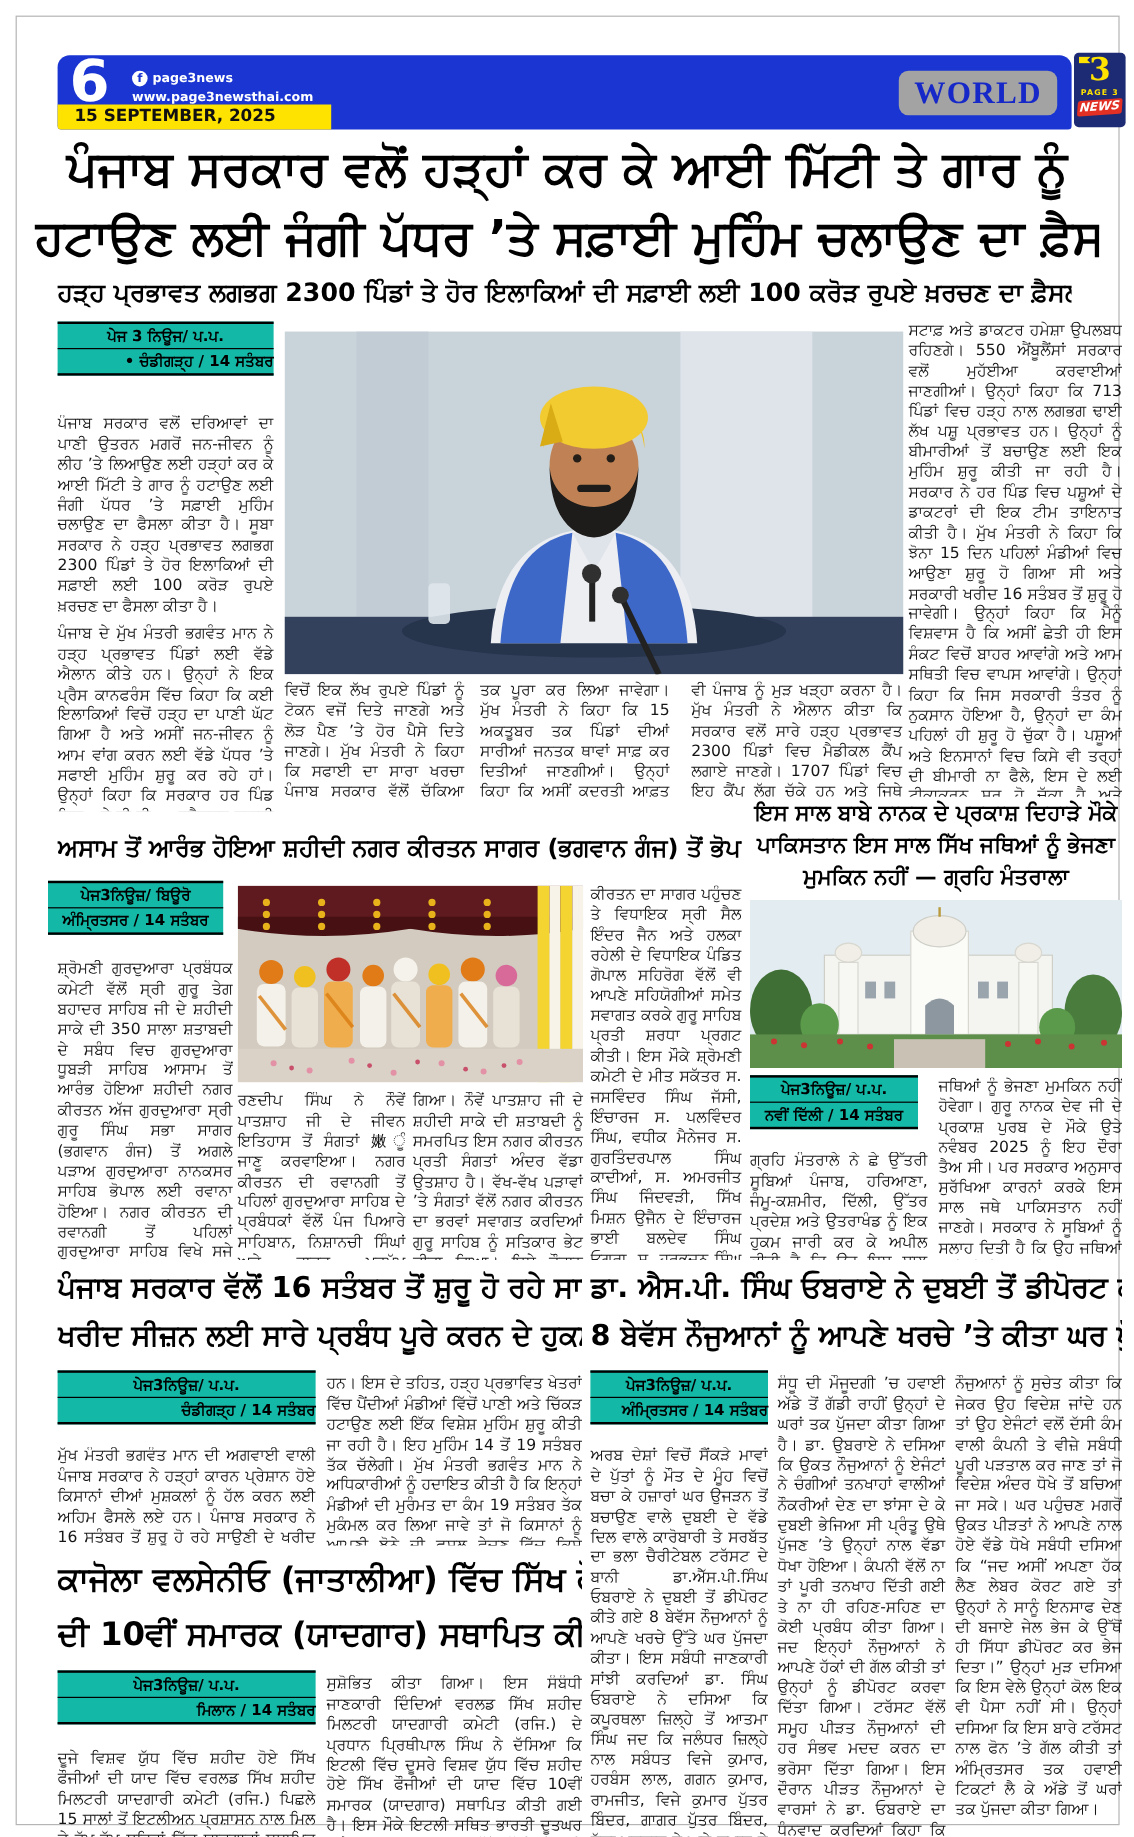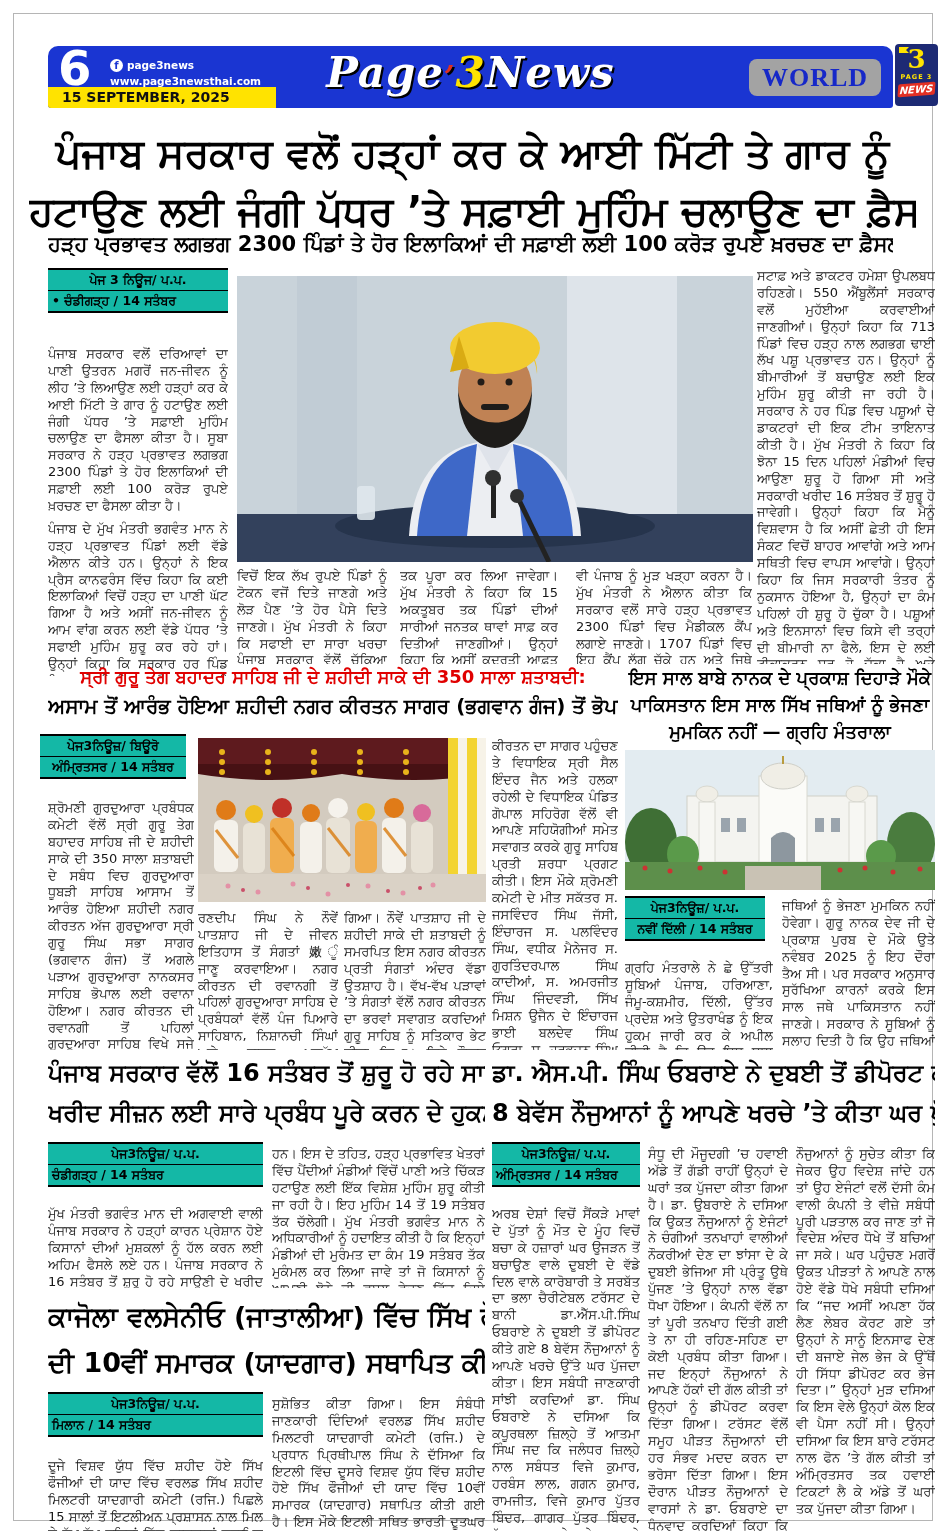--- a/index.html
+++ b/index.html
@@ -23,49 +23,48 @@
   
   .h-center{position:absolute;text-align:center;font-weight:bold;color:#000;white-space:nowrap;overflow:hidden;}
   .lead-h{font-size:40px;line-height:1.45;}
   .sub-h{font-size:21px;}
   .kicker{position:absolute;left:48px;top:666px;width:570px;text-align:center;color:#e00000;font-weight:bold;font-size:18px;white-space:nowrap;overflow:hidden;}
   
   .col{position:absolute;font-size:13px;line-height:1.3;text-align:justify;color:#161616;overflow:hidden;}
   .col p{margin:0 0 6px 0;text-indent:0;}
   .byline-box{position:absolute;border-top:2px solid #000;border-bottom:2px solid #000;font-size:12.5px;font-weight:bold;text-align:center;color:#000;background:#14b8a6;}
   .byline-box .b1{border-bottom:1.5px solid #000;padding:2px 0;}
-  .byline-box .b2{padding:2px 0;text-align:left;padding-left:4px;}
+  .byline-box .b2{padding:2px 0;text-align:right;padding-left:4px;}
   .byline-box .b2.center{text-align:center;padding-left:0;}
   .photo{position:absolute;overflow:hidden;}
   .photo svg{display:block;}
 </style>
 </head>
 <body>
 
 <div id="page">
   <div class="frame"></div>
 
   <div class="mast-blue">
     <div class="pagenum">6</div>
     <div class="mast-meta">
       <div><span class="fb">f</span><span>page3news</span></div>
       <div>www.page3newsthai.com</div>
     </div>
-    <div class="mast-logo"><span>Page</span><span class="tick">’</span><span class="three">3</span><span>News</span></div>
     <div class="world-box">WORLD</div>
     <div class="date-strip">15 SEPTEMBER, 2025</div>
   </div>
   <div class="corner-logo">
     <div class="flag"></div>
     <div class="big3">3</div>
     <div class="pg">PAGE 3</div>
     <div class="nws">NEWS</div>
   </div>
 
-  <div class="h-center lead-h" style="left:29px;top:124px;width:887px;">
+  <div class="h-center lead-h" style="left:29px;top:112px;width:887px;">
     <div>ਪੰਜਾਬ ਸਰਕਾਰ ਵਲੋਂ ਹੜ੍ਹਾਂ ਕਰ ਕੇ ਆਈ ਮਿੱਟੀ ਤੇ ਗਾਰ ਨੂੰ</div>
     <div>ਹਟਾਉਣ ਲਈ ਜੰਗੀ ਪੱਧਰ ’ਤੇ ਸਫ਼ਾਈ ਮੁਹਿੰਮ ਚਲਾਉਣ ਦਾ ਫ਼ੈਸਲਾ</div>
   </div>
   <div class="h-center sub-h" style="left:48px;top:232px;width:845px;">ਹੜ੍ਹ ਪ੍ਰਭਾਵਤ ਲਗਭਗ 2300 ਪਿੰਡਾਂ ਤੇ ਹੋਰ ਇਲਾਕਿਆਂ ਦੀ ਸਫ਼ਾਈ ਲਈ 100 ਕਰੋੜ ਰੁਪਏ ਖ਼ਰਚਣ ਦਾ ਫ਼ੈਸਲਾ</div>
 
   <div class="byline-box" style="left:48px;top:268px;width:180px;">
     <div class="b1">ਪੇਜ 3 ਨਿਊਜ/ ਪ.ਪ.</div>
     <div class="b2"><span>•</span> <span>ਚੰਡੀਗੜ੍ਹ / 14 ਸਤੰਬਰ</span></div>
   </div>
   <div class="col" style="left:48px;top:332px;width:180px;height:330px;margin-top:14px;">
@@ -100,21 +99,20 @@
       <circle cx="280" cy="220" r="7" fill="#303030"></circle>
       <rect x="120" y="210" width="18" height="34" rx="4" fill="#dfe7ec" opacity="0.9"></rect>
     </svg>
   </div>
 
   <div class="col" style="left:237px;top:568px;width:150px;height:96px;">ਵਿਚੋਂ ਇਕ ਲੱਖ ਰੁਪਏ ਪਿੰਡਾਂ ਨੂੰ ਟੋਕਨ ਵਜੋਂ ਦਿਤੇ ਜਾਣਗੇ ਅਤੇ ਲੋੜ ਪੈਣ ’ਤੇ ਹੋਰ ਪੈਸੇ ਦਿਤੇ ਜਾਣਗੇ। ਮੁੱਖ ਮੰਤਰੀ ਨੇ ਕਿਹਾ ਕਿ ਸਫਾਈ ਦਾ ਸਾਰਾ ਖਰਚਾ ਪੰਜਾਬ ਸਰਕਾਰ ਵੱਲੋਂ ਚੁੱਕਿਆ ਜਾਵੇਗਾ ਅਤੇ ਮਿੱਟੀ ਅਤੇ ਮਲਬੇ ਦੀ ਸਫਾਈ ਦਾ ਕੰਮ 24-25 ਸਤੰਬਰ</div>
   <div class="col" style="left:400px;top:568px;width:158px;height:96px;">ਤਕ ਪੂਰਾ ਕਰ ਲਿਆ ਜਾਵੇਗਾ। ਮੁੱਖ ਮੰਤਰੀ ਨੇ ਕਿਹਾ ਕਿ 15 ਅਕਤੂਬਰ ਤਕ ਪਿੰਡਾਂ ਦੀਆਂ ਸਾਰੀਆਂ ਜਨਤਕ ਥਾਵਾਂ ਸਾਫ਼ ਕਰ ਦਿਤੀਆਂ ਜਾਣਗੀਆਂ। ਉਨ੍ਹਾਂ ਕਿਹਾ ਕਿ ਅਸੀਂ ਕੁਦਰਤੀ ਆਫ਼ਤ ਦੇ ਵਿਰੁਧ ਇਕਜੁੱਟ ਹੋ ਕੇ ਲੜੇ ਹਾਂ ਅਤੇ ਹੁਣ</div>
   <div class="col" style="left:576px;top:568px;width:176px;height:96px;">ਵੀ ਪੰਜਾਬ ਨੂੰ ਮੁੜ ਖੜ੍ਹਾ ਕਰਨਾ ਹੈ। ਮੁੱਖ ਮੰਤਰੀ ਨੇ ਐਲਾਨ ਕੀਤਾ ਕਿ ਸਰਕਾਰ ਵਲੋਂ ਸਾਰੇ ਹੜ੍ਹ ਪ੍ਰਭਾਵਤ 2300 ਪਿੰਡਾਂ ਵਿਚ ਮੈਡੀਕਲ ਕੈਂਪ ਲਗਾਏ ਜਾਣਗੇ। 1707 ਪਿੰਡਾਂ ਵਿਚ ਇਹ ਕੈਂਪ ਲੱਗ ਚੁੱਕੇ ਹਨ ਅਤੇ ਜਿਥੇ ਪਿੰਡ ਵਾਲੇ ਕਹਿਣਗੇ, ਉਥੇ ਮੈਡੀਕਲ</div>
   <div class="col" style="left:757px;top:268px;width:178px;height:396px;">ਸਟਾਫ਼ ਅਤੇ ਡਾਕਟਰ ਹਮੇਸ਼ਾ ਉਪਲਬਧ ਰਹਿਣਗੇ। 550 ਐਂਬੂਲੈਂਸਾਂ ਸਰਕਾਰ ਵਲੋਂ ਮੁਹੱਈਆ ਕਰਵਾਈਆਂ ਜਾਣਗੀਆਂ। ਉਨ੍ਹਾਂ ਕਿਹਾ ਕਿ 713 ਪਿੰਡਾਂ ਵਿਚ ਹੜ੍ਹ ਨਾਲ ਲਗਭਗ ਢਾਈ ਲੱਖ ਪਸ਼ੂ ਪ੍ਰਭਾਵਤ ਹਨ। ਉਨ੍ਹਾਂ ਨੂੰ ਬੀਮਾਰੀਆਂ ਤੋਂ ਬਚਾਉਣ ਲਈ ਇਕ ਮੁਹਿੰਮ ਸ਼ੁਰੂ ਕੀਤੀ ਜਾ ਰਹੀ ਹੈ। ਸਰਕਾਰ ਨੇ ਹਰ ਪਿੰਡ ਵਿਚ ਪਸ਼ੂਆਂ ਦੇ ਡਾਕਟਰਾਂ ਦੀ ਇਕ ਟੀਮ ਤਾਇਨਾਤ ਕੀਤੀ ਹੈ। ਮੁੱਖ ਮੰਤਰੀ ਨੇ ਕਿਹਾ ਕਿ ਝੋਨਾ 15 ਦਿਨ ਪਹਿਲਾਂ ਮੰਡੀਆਂ ਵਿਚ ਆਉਣਾ ਸ਼ੁਰੂ ਹੋ ਗਿਆ ਸੀ ਅਤੇ ਸਰਕਾਰੀ ਖਰੀਦ 16 ਸਤੰਬਰ ਤੋਂ ਸ਼ੁਰੂ ਹੋ ਜਾਵੇਗੀ। ਉਨ੍ਹਾਂ ਕਿਹਾ ਕਿ ਮੈਨੂੰ ਵਿਸ਼ਵਾਸ ਹੈ ਕਿ ਅਸੀਂ ਛੇਤੀ ਹੀ ਇਸ ਸੰਕਟ ਵਿਚੋਂ ਬਾਹਰ ਆਵਾਂਗੇ ਅਤੇ ਆਮ ਸਥਿਤੀ ਵਿਚ ਵਾਪਸ ਆਵਾਂਗੇ। ਉਨ੍ਹਾਂ ਕਿਹਾ ਕਿ ਜਿਸ ਸਰਕਾਰੀ ਤੰਤਰ ਨੂੰ ਨੁਕਸਾਨ ਹੋਇਆ ਹੈ, ਉਨ੍ਹਾਂ ਦਾ ਕੰਮ ਪਹਿਲਾਂ ਹੀ ਸ਼ੁਰੂ ਹੋ ਚੁੱਕਾ ਹੈ। ਪਸ਼ੂਆਂ ਅਤੇ ਇਨਸਾਨਾਂ ਵਿਚ ਕਿਸੇ ਵੀ ਤਰ੍ਹਾਂ ਦੀ ਬੀਮਾਰੀ ਨਾ ਫੈਲੇ, ਇਸ ਦੇ ਲਈ ਟੀਕਾਕਰਨ ਸ਼ੁਰੂ ਹੋ ਚੁੱਕਾ ਹੈ ਅਤੇ ਮੈਡੀਕਲ ਕੈਂਪ ਵੀ ਚਾਲੂ ਹਨ। ਮੁੱਖ ਮੰਤਰੀ ਨੇ ਕਿਹਾ ਕਿ ਜੇ ਕਿਸੇ ਨੂੰ ਸਿਹਤ ਸਬੰਧੀ ਕੋਈ ਸਮੱਸਿਆ ਹੋਵੇ ਤਾਂ ਉਹ ਸਥਾਨਕ ਅਧਿਕਾਰੀਆਂ ਨਾਲ ਸੰਪਰਕ ਕਰ ਸਕਦੇ ਹਨ।</div>
 
-  <div class="kicker">ਸ੍ਰੀ ਗੁਰੂ ਤੇਗ ਬਹਾਦਰ ਸਾਹਿਬ ਜੀ ਦੇ ਸ਼ਹੀਦੀ ਸਾਕੇ ਦੀ 350 ਸਾਲਾ ਸ਼ਤਾਬਦੀ:</div>
 
   <div class="h-center" style="left:48px;top:694px;width:570px;font-size:20px;">ਅਸਾਮ ਤੋਂ ਆਰੰਭ ਹੋਇਆ ਸ਼ਹੀਦੀ ਨਗਰ ਕੀਰਤਨ ਸਾਗਰ (ਭਗਵਾਨ ਗੰਜ) ਤੋਂ ਭੋਪਾਲ ਲਈ ਰਵਾਨਾ</div>
   <div class="byline-box" style="left:40px;top:734px;width:146px;">
     <div class="b1">ਪੇਜ3ਨਿਊਜ਼/ ਬਿਊਰੋ</div>
     <div class="b2 center">ਅੰਮ੍ਰਿਤਸਰ / 14 ਸਤੰਬਰ</div>
   </div>
   <div class="col" style="left:48px;top:800px;width:146px;height:250px;">ਸ਼੍ਰੋਮਣੀ ਗੁਰਦੁਆਰਾ ਪ੍ਰਬੰਧਕ ਕਮੇਟੀ ਵੱਲੋਂ ਸ੍ਰੀ ਗੁਰੂ ਤੇਗ ਬਹਾਦਰ ਸਾਹਿਬ ਜੀ ਦੇ ਸ਼ਹੀਦੀ ਸਾਕੇ ਦੀ 350 ਸਾਲਾ ਸ਼ਤਾਬਦੀ ਦੇ ਸਬੰਧ ਵਿਚ ਗੁਰਦੁਆਰਾ ਧੂਬੜੀ ਸਾਹਿਬ ਆਸਾਮ ਤੋਂ ਆਰੰਭ ਹੋਇਆ ਸ਼ਹੀਦੀ ਨਗਰ ਕੀਰਤਨ ਅੱਜ ਗੁਰਦੁਆਰਾ ਸ੍ਰੀ ਗੁਰੂ ਸਿੰਘ ਸਭਾ ਸਾਗਰ (ਭਗਵਾਨ ਗੰਜ) ਤੋਂ ਅਗਲੇ ਪੜਾਅ ਗੁਰਦੁਆਰਾ ਨਾਨਕਸਰ ਸਾਹਿਬ ਭੋਪਾਲ ਲਈ ਰਵਾਨਾ ਹੋਇਆ। ਨਗਰ ਕੀਰਤਨ ਦੀ ਰਵਾਨਗੀ ਤੋਂ ਪਹਿਲਾਂ ਗੁਰਦੁਆਰਾ ਸਾਹਿਬ ਵਿਖੇ ਸਜੇ ਧਾਰਮਿਕ ਦੀਵਾਨ ਵਿਚ ਸ੍ਰੀ ਦਰਬਾਰ ਸਾਹਿਬ ਦੇ ਹਜ਼ੂਰੀ ਰਾਗੀ ਜਥੇ ਨੇ ਗੁਰਬਾਣੀ ਕੀਰਤਨ ਕੀਤਾ ਅਤੇ ਸੱਚਖੰਡ ਸ੍ਰੀ ਹਰਿਮੰਦਰ ਸਾਹਿਬ ਦੇ ਗ੍ਰੰਥੀ ਸਿੰਘ ਸਾਹਿਬ ਗਿਆਨੀ</div>
 
   <div class="photo" style="left:198px;top:738px;width:288px;height:164px;">
     <svg width="288" height="164" viewBox="0 0 288 164">

